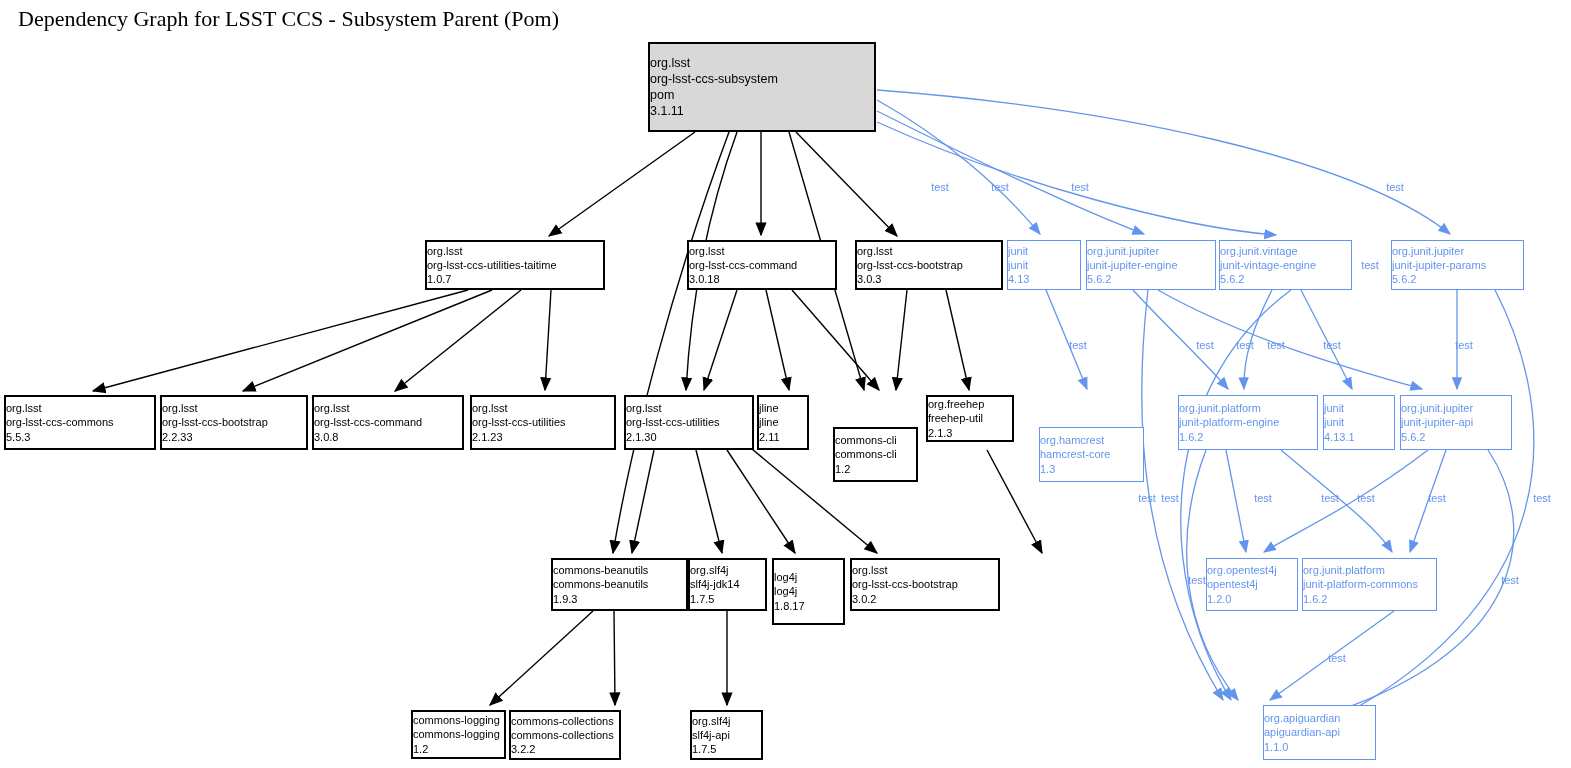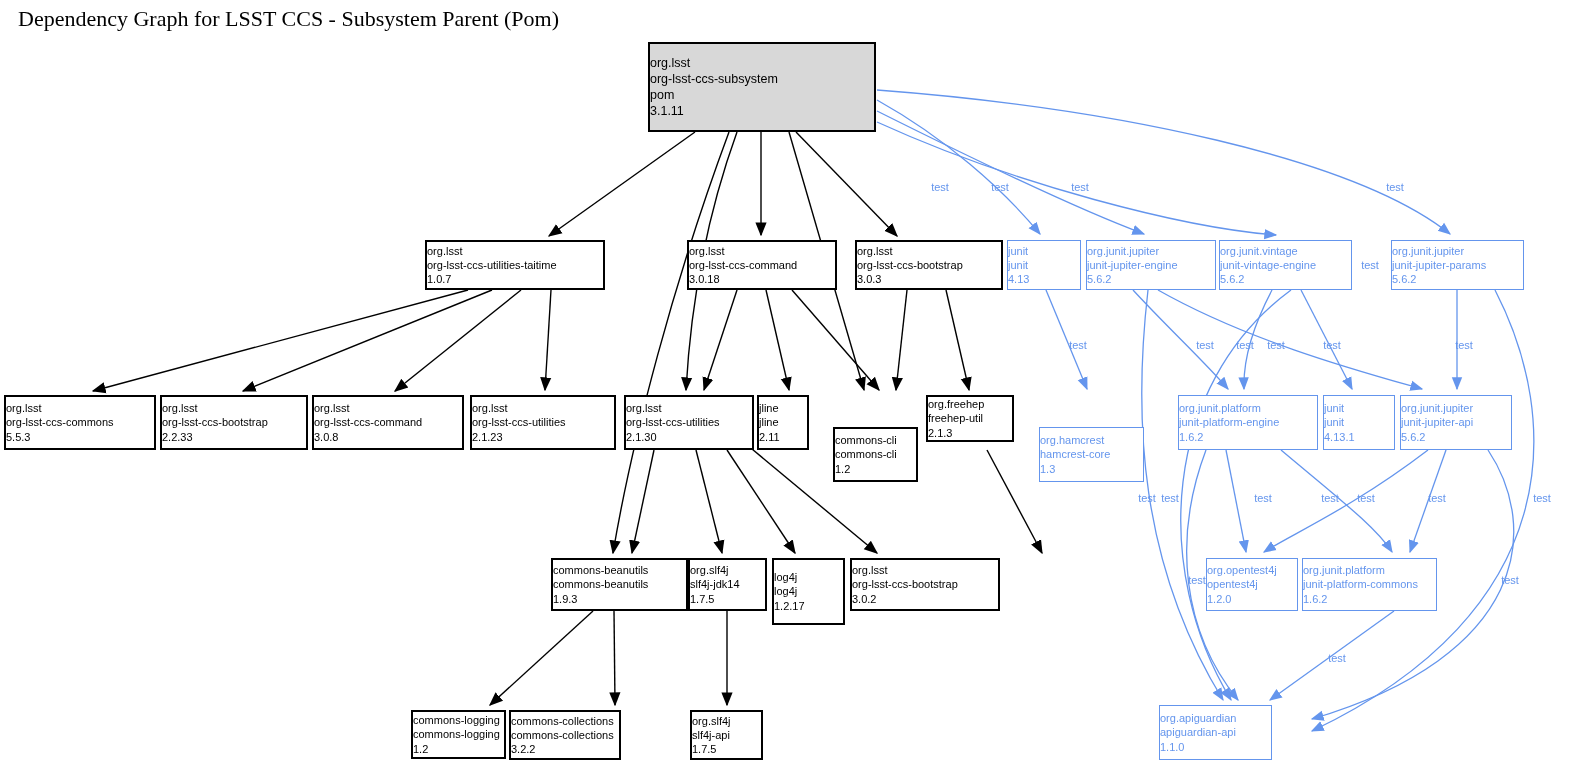--- a/index.html
+++ b/index.html
@@ -192,21 +192,21 @@
     <span>1.9.3</span>
   </div>
   <div class="node" style="left:688px;top:558px;width:79px;height:53px;">
     <span>org.slf4j</span>
     <span>slf4j-jdk14</span>
     <span>1.7.5</span>
   </div>
   <div class="node" style="left:772px;top:558px;width:73px;height:67px;">
     <span>log4j</span>
     <span>log4j</span>
-    <span>1.2.17</span>
+    <span>1.8.17</span>
   </div>
   <div class="node" style="left:850px;top:558px;width:150px;height:53px;">
     <span>org.lsst</span>
     <span>org-lsst-ccs-bootstrap</span>
     <span>3.0.2</span>
   </div>
 
   <div class="node test" style="left:1206px;top:558px;width:92px;height:53px;">
     <span>org.opentest4j</span>
     <span>opentest4j</span>
@@ -226,21 +226,21 @@
   <div class="node" style="left:509px;top:710px;width:112px;height:50px;">
     <span>commons-collections</span>
     <span>commons-collections</span>
     <span>3.2.2</span>
   </div>
   <div class="node" style="left:690px;top:710px;width:73px;height:50px;">
     <span>org.slf4j</span>
     <span>slf4j-api</span>
     <span>1.7.5</span>
   </div>
-  <div class="node test" style="left:1159px;top:705px;width:113px;height:55px;">
+  <div class="node test" style="left:1263px;top:705px;width:113px;height:55px;">
     <span>org.apiguardian</span>
     <span>apiguardian-api</span>
     <span>1.1.0</span>
   </div>
 
   <span class="elabel" style="left:940px;top:187px;">test</span>
   <span class="elabel" style="left:1000px;top:187px;">test</span>
   <span class="elabel" style="left:1080px;top:187px;">test</span>
   <span class="elabel" style="left:1395px;top:187px;">test</span>
   <span class="elabel" style="left:1370px;top:265px;">test</span>

